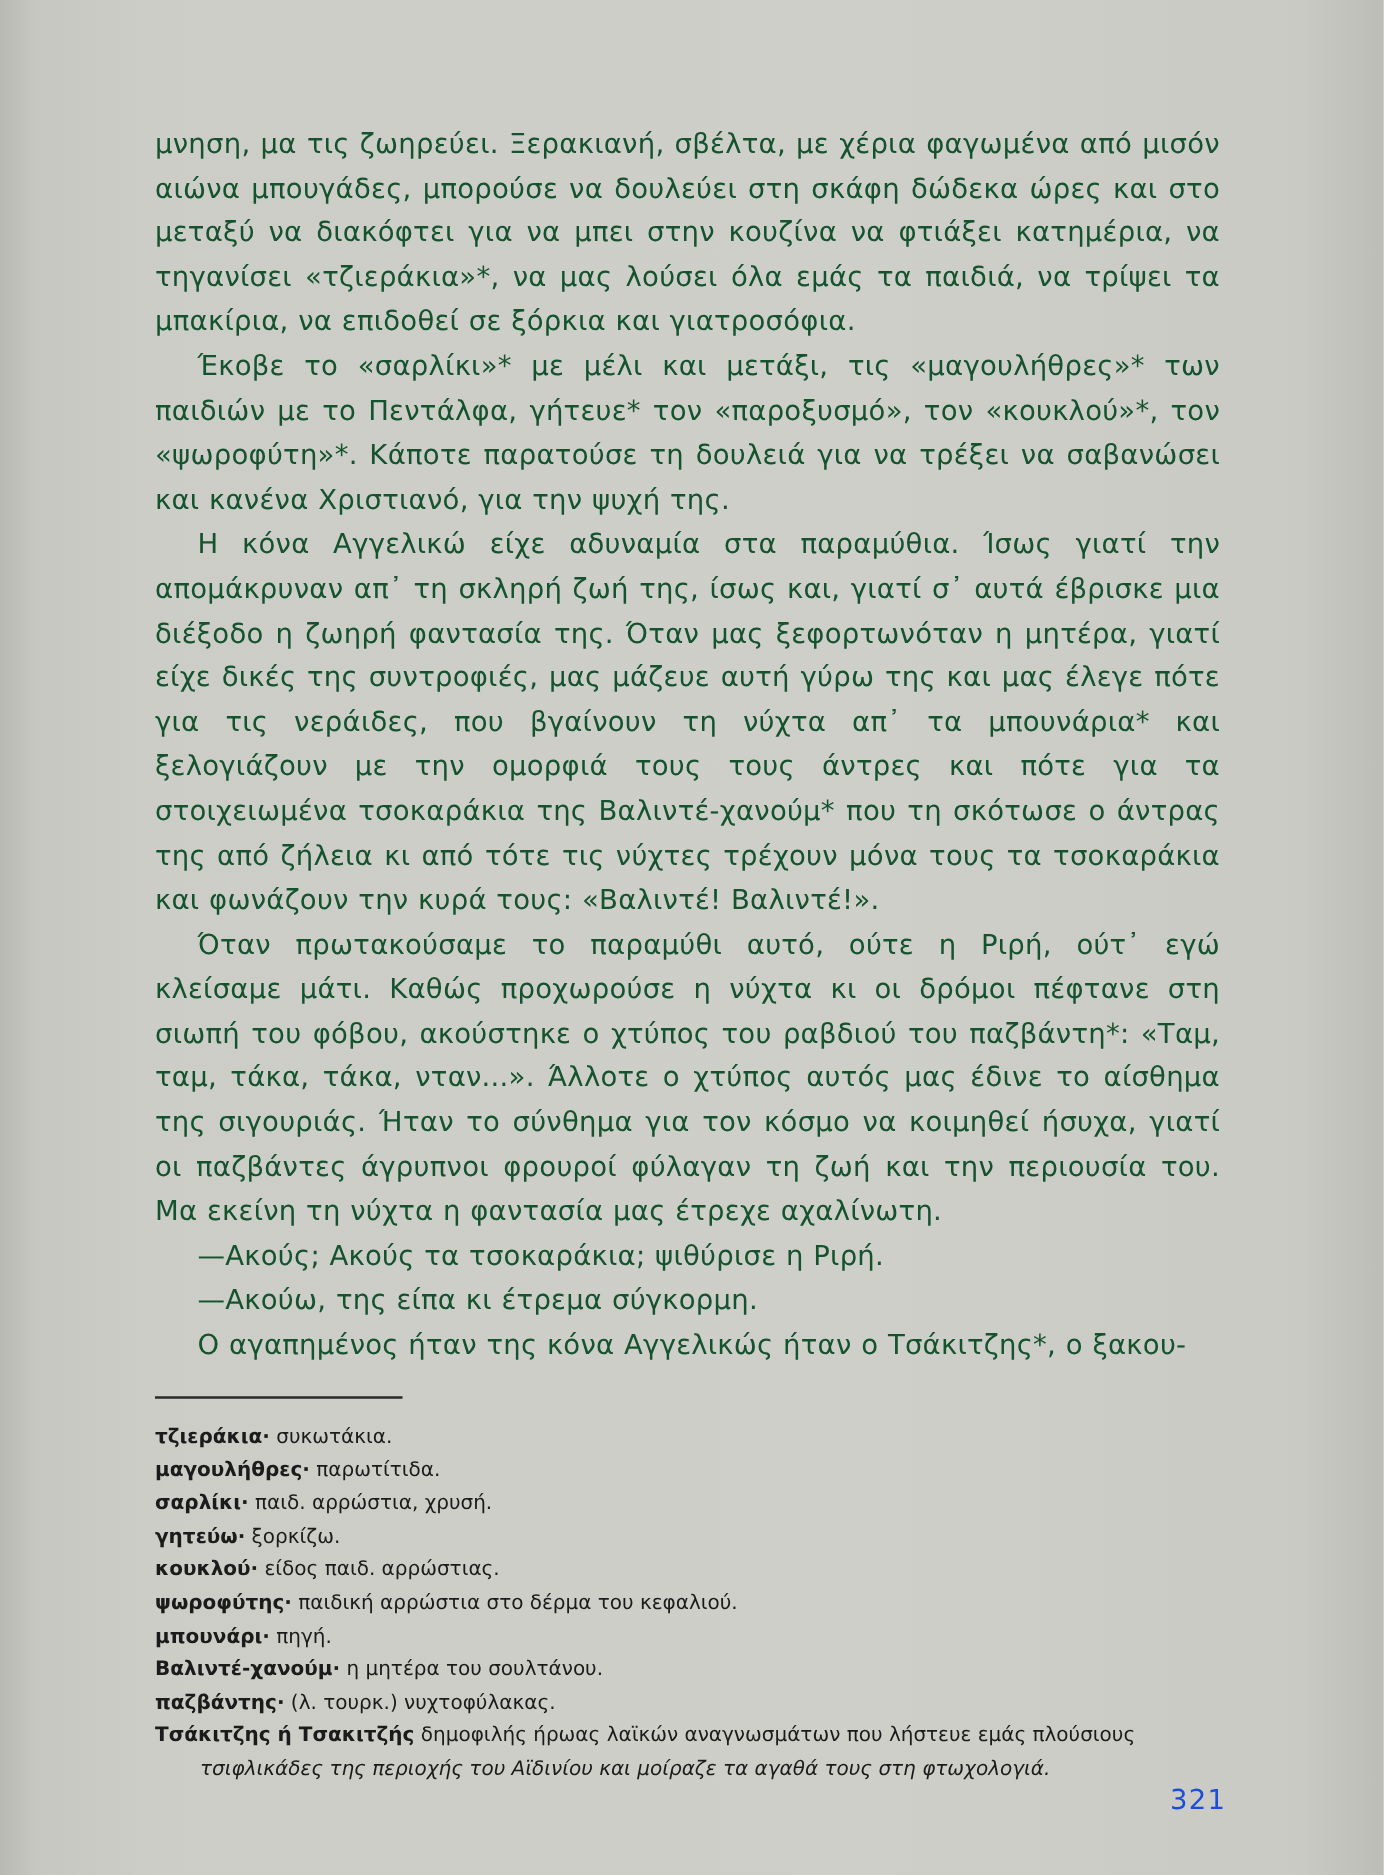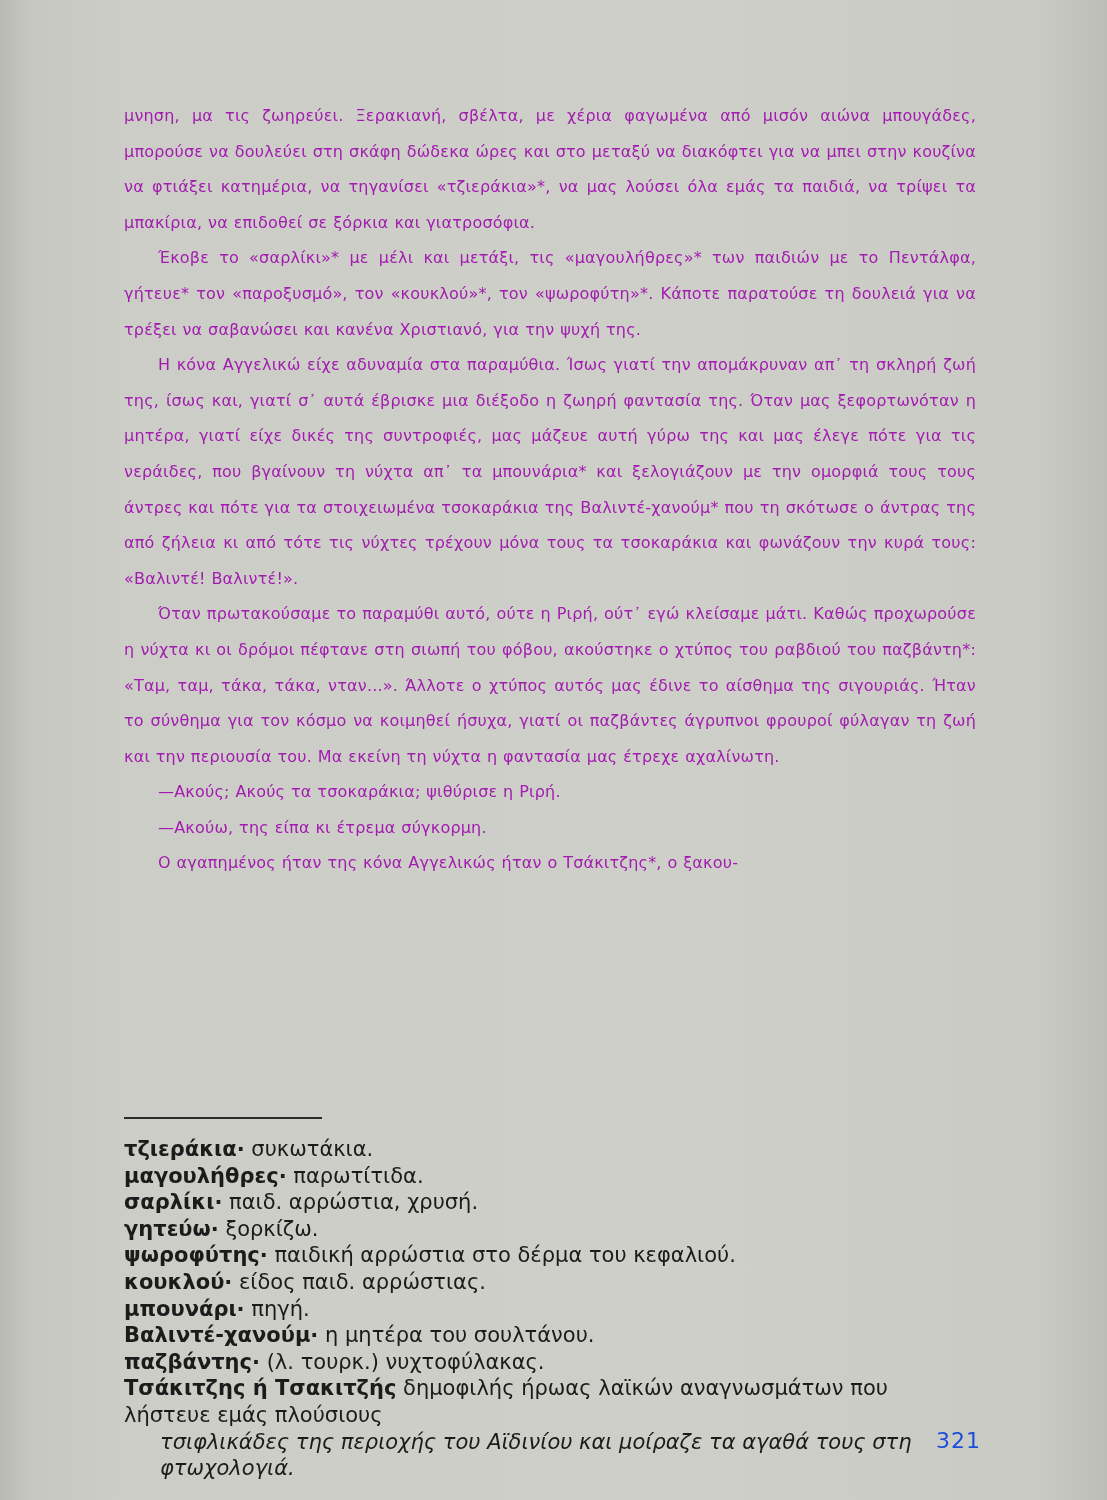--- a/index.html
+++ b/index.html
@@ -27,23 +27,23 @@
       linear-gradient(90deg, #b9b9b4 0px, #c7c7c2 28px, #cdcdc8 120px, #cfcfca 700px, #cacac5 1040px, #bdbdb8 1107px);
   }
   .content {
     position: absolute;
     left: 124px;
     top: 98px;
     width: 852px;
   }
   .body-text p {
     margin: 0;
-    font-size: 16px;
+    font-size: 22px;
     line-height: 35.6px;
-    color: #a21caf;
+    color: #14532d;
     text-align: justify;
     text-justify: inter-word;
     letter-spacing: 0.2px;
     word-spacing: 0.5px;
   }
   .body-text p.indent {
     text-indent: 34px;
   }
   .rule {
     position: absolute;
@@ -53,21 +53,21 @@
     height: 2px;
     background: #2a2a2a;
   }
   .notes {
     position: absolute;
     left: 124px;
     top: 1136px;
     width: 852px;
   }
   .note {
-    font-size: 21px;
+    font-size: 16px;
     line-height: 26.6px;
     color: #1b1b1b;
   }
   .note .term {
     font-weight: bold;
   }
   .note .cont {
     display: block;
     padding-left: 36px;
     font-style: italic;
@@ -108,24 +108,24 @@
     <div class="note">
       <span class="term">μαγουλήθρες·</span><span> παρωτίτιδα.</span>
     </div>
     <div class="note">
       <span class="term">σαρλίκι·</span><span> παιδ. αρρώστια, χρυσή.</span>
     </div>
     <div class="note">
       <span class="term">γητεύω·</span><span> ξορκίζω.</span>
     </div>
     <div class="note">
-      <span class="term">ψωροφύτης·</span><span> παιδική αρρώστια στο δέρμα του κεφαλιού.</span>
+      <span class="term">κουκλού·</span><span> είδος παιδ. αρρώστιας.</span>
     </div>
     <div class="note">
-      <span class="term">κουκλού·</span><span> είδος παιδ. αρρώστιας.</span>
+      <span class="term">ψωροφύτης·</span><span> παιδική αρρώστια στο δέρμα του κεφαλιού.</span>
     </div>
     <div class="note">
       <span class="term">μπουνάρι·</span><span> πηγή.</span>
     </div>
     <div class="note">
       <span class="term">Βαλιντέ-χανούμ·</span><span> η μητέρα του σουλτάνου.</span>
     </div>
     <div class="note">
       <span class="term">παζβάντης·</span><span> (λ. τουρκ.) νυχτοφύλακας.</span>
     </div>

